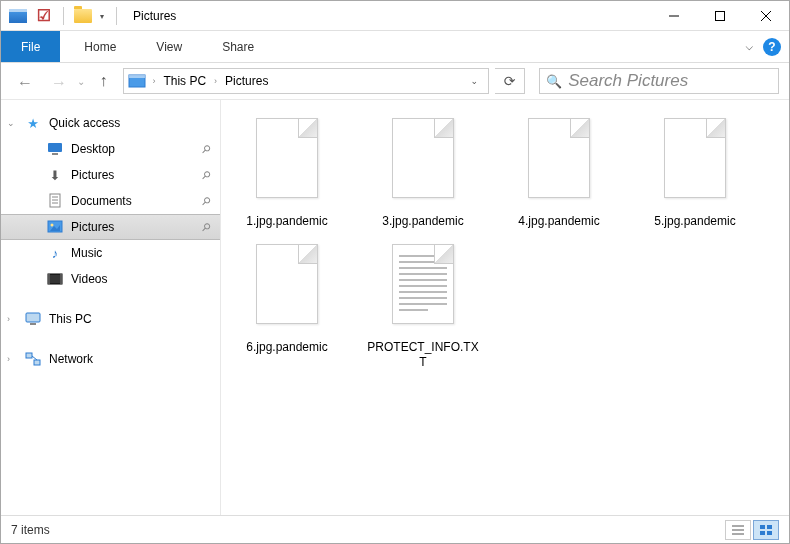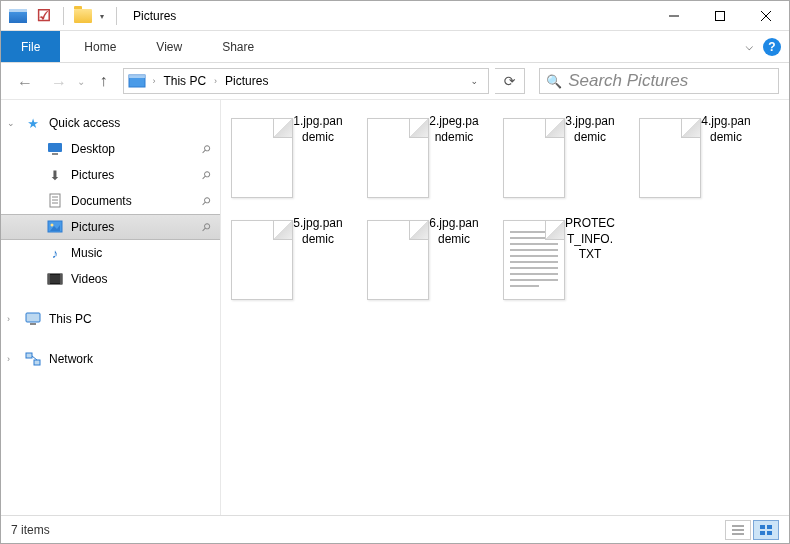--- a/index.html
+++ b/index.html
@@ -53,21 +53,21 @@
     .side-item { height: 26px; display: flex; align-items: center; padding-left: 24px; font-size: 12px; color: #000; position: relative; }
     .side-item .tree-exp { position: absolute; left: 6px; color: #888; font-size: 9px; }
     .side-item.sel { background: linear-gradient(#e3e3e3, #d6d6d6); border: 1px solid #bbb; border-left: none; border-right: none; }
     .side-item .sicon { width: 20px; margin-right: 6px; display: inline-flex; align-items: center; justify-content: center; font-size: 13px; }
     .side-item .pin { margin-left: auto; margin-right: 10px; color: #888; font-size: 11px; transform: rotate(45deg); }
     .side-item.header { padding-left: 22px; }
     
     
     .content { flex: 1; padding: 14px 10px; overflow: auto; }
     .file-grid { display: flex; flex-wrap: wrap; gap: 10px 24px; }
-    .file-item { width: 112px; display: flex; flex-direction: row; text-align: center; }
+    .file-item { width: 112px; display: flex; flex-direction: column; align-items: center; text-align: center; gap: 8px; }
     .file-icon { width: 70px; height: 88px; margin-bottom: 4px; display: flex; align-items: center; justify-content: center; }
     .blank-doc { width: 62px; height: 80px; background: #fff; border: 1px solid #ccc; position: relative; box-shadow: 1px 1px 2px rgba(0,0,0,0.1); }
     .blank-doc::after { content: ''; position: absolute; top: 0; right: 0; width: 18px; height: 18px; background: linear-gradient(135deg, #fff 0%, #fff 48%, #ddd 50%, #eee 100%); border-left: 1px solid #ccc; border-bottom: 1px solid #ccc; }
     .txt-doc { width: 62px; height: 80px; background: #fff; border: 1px solid #ccc; position: relative; box-shadow: 1px 1px 2px rgba(0,0,0,0.1); padding: 10px 6px; }
     .txt-doc::after { content: ''; position: absolute; top: 0; right: 0; width: 18px; height: 18px; background: linear-gradient(135deg, #fff 0%, #fff 48%, #ddd 50%, #eee 100%); border-left: 1px solid #ccc; border-bottom: 1px solid #ccc; }
     .txt-line { height: 2px; background: #bbb; margin-bottom: 4px; }
     .file-label { font-size: 12px; color: #000; word-break: break-all; line-height: 1.3; }
     
     
     .statusbar { height: 28px; border-top: 1px solid #ddd; display: flex; align-items: center; padding: 12px 10px; font-size: 12px; color: #333; }
@@ -255,26 +255,20 @@
         <div class="file-item">
           <div class="file-icon">
             <div class="blank-doc"></div>
           </div>
           <div class="file-label">1.jpg.pandemic</div>
         </div>
         <div class="file-item">
           <div class="file-icon">
             <div class="blank-doc"></div>
           </div>
-          <div class="file-label">2.jpeg.pandemic</div>
-        </div>
-        <div class="file-item">
-          <div class="file-icon">
-            <div class="blank-doc"></div>
-          </div>
           <div class="file-label">3.jpg.pandemic</div>
         </div>
         <div class="file-item">
           <div class="file-icon">
             <div class="blank-doc"></div>
           </div>
           <div class="file-label">4.jpg.pandemic</div>
         </div>
         <div class="file-item">
           <div class="file-icon">

